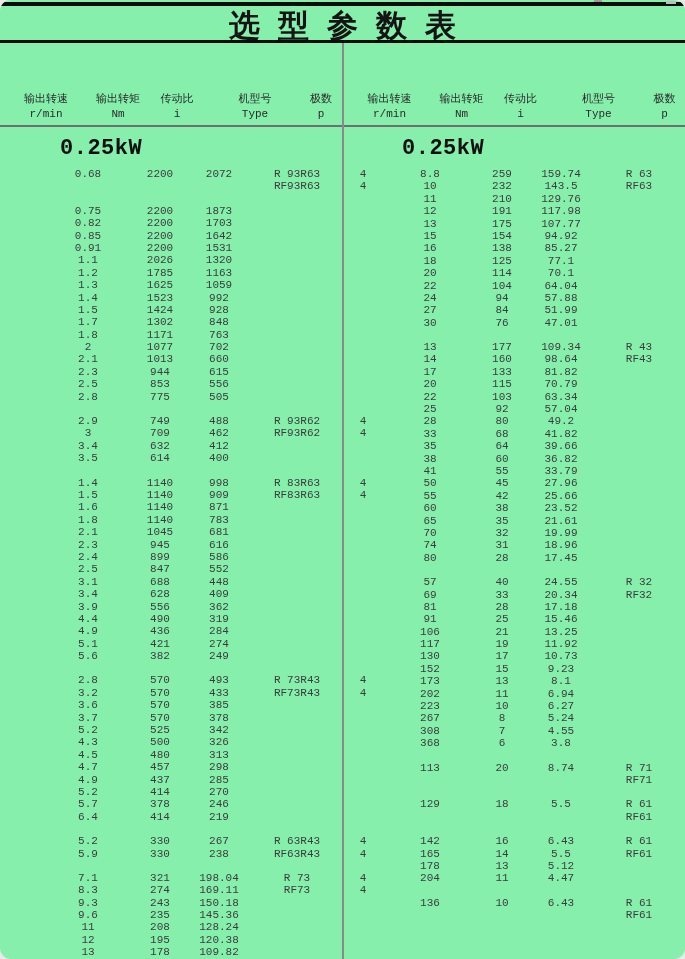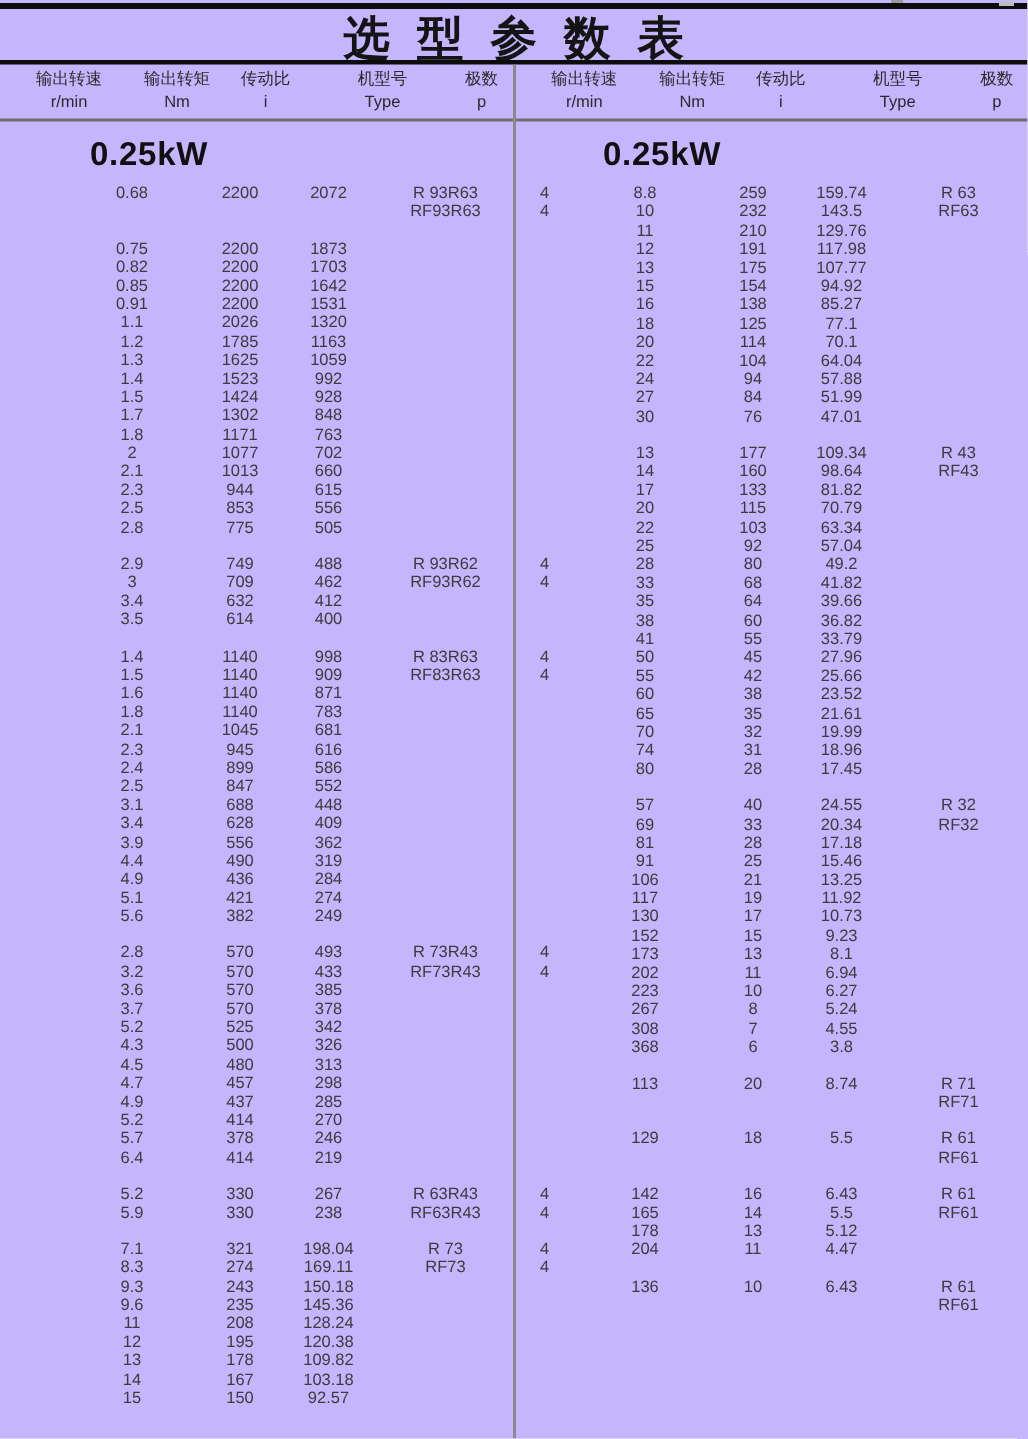--- a/index.html
+++ b/index.html
@@ -1,34 +1,35 @@
 <!DOCTYPE html>
 <html><head>
 <meta charset="utf-8">
 <style>
   html,body{margin:0;padding:0;background:#e9e9e9;}
   .page{
-    position:relative;width:685px;height:959px;background:#c4b5fd;
-    font-family:Liberation Sans, sans-serif;overflow:hidden;margin:0 auto;
+    position:relative;width:685px;height:959px;background:#86efac;
+    font-family:Liberation Mono, monospace;overflow:hidden;margin:0 auto;
     color:#333;
+    border-radius:11px;
   }
   .rule-top{position:absolute;top:2px;left:0;right:0;height:4px;background:#0c0c0c;}
   .artifact-a{position:absolute;top:0;left:594px;width:8px;height:2px;background:#9a9a9a;}
   .artifact-b{position:absolute;top:1px;left:666px;width:10px;height:3px;background:#bdbdbd;}
   .title{
     position:absolute;top:5px;left:0;width:100%;margin:0;text-align:center;
     font-size:31px;font-weight:bold;color:#141414;letter-spacing:18px;text-indent:18px;
   }
   .rule-title{position:absolute;top:40px;left:0;right:0;height:3px;background:#0c0c0c;}
   .table-area{position:absolute;top:43px;left:0;right:0;bottom:0;}
   .divider{position:absolute;left:342px;top:0;bottom:0;width:2px;background:#8a8a8a;}
   .header-row{display:flex;}
   .panel-head{
     width:342px;display:grid;grid-template-columns:88px 56px 62px 94px 38px;
-    padding:3px 0 2px 2px;box-sizing:border-box;
+    padding:3px 0 2px 2px;box-sizing:border-box;margin-top:46px;
   }
   .panel-head:last-child{margin-left:2px;}
   .hcell{text-align:center;font-size:11px;line-height:15px;color:#2a2a2a;}
   .rule-header{height:2px;background:#6f6f6f;margin-top:1px;}
   .bodies{display:flex;padding-left:42px;}
   .panel-body{width:342px;box-sizing:border-box;padding-left:2px;}
   .panel-body:last-child{margin-left:2px;}
   .power{
     font-size:22px;font-weight:bold;color:#101010;
     margin:9px 0 7px 16px;letter-spacing:0.5px;

